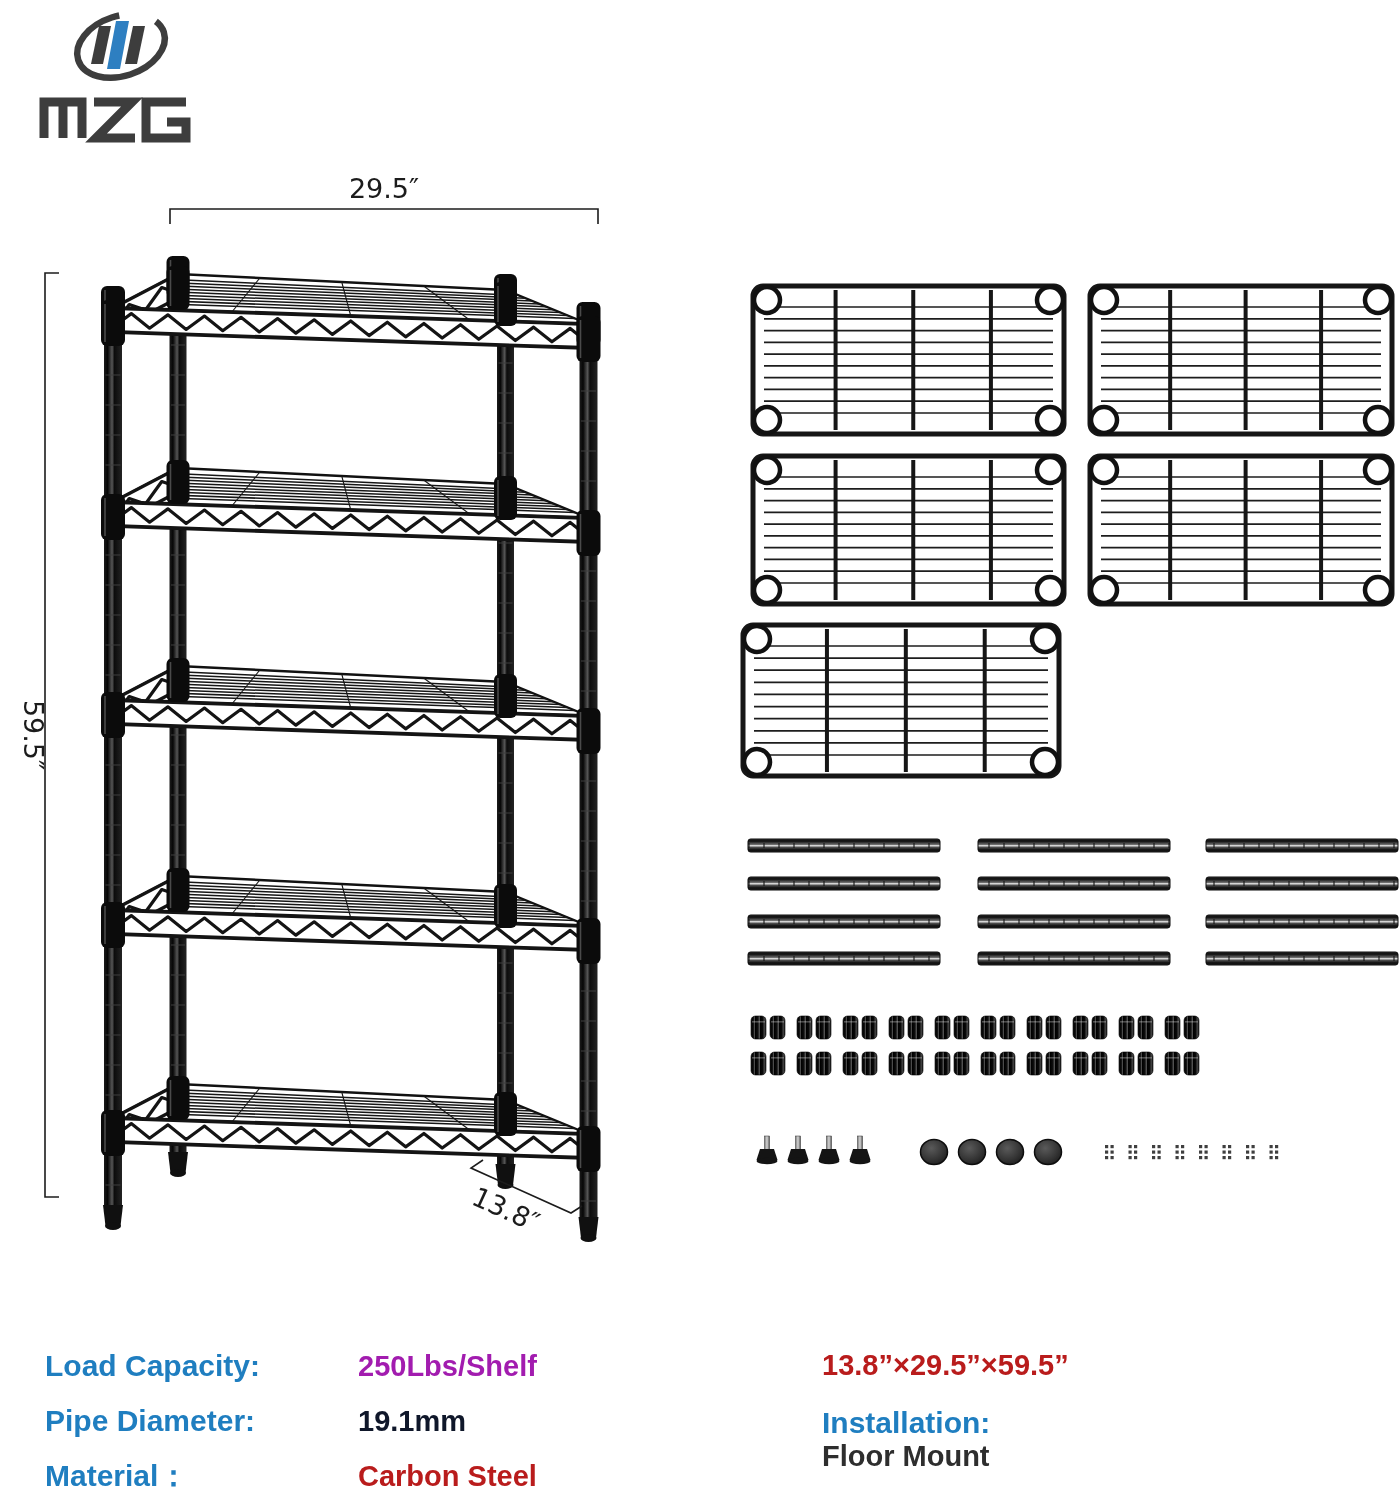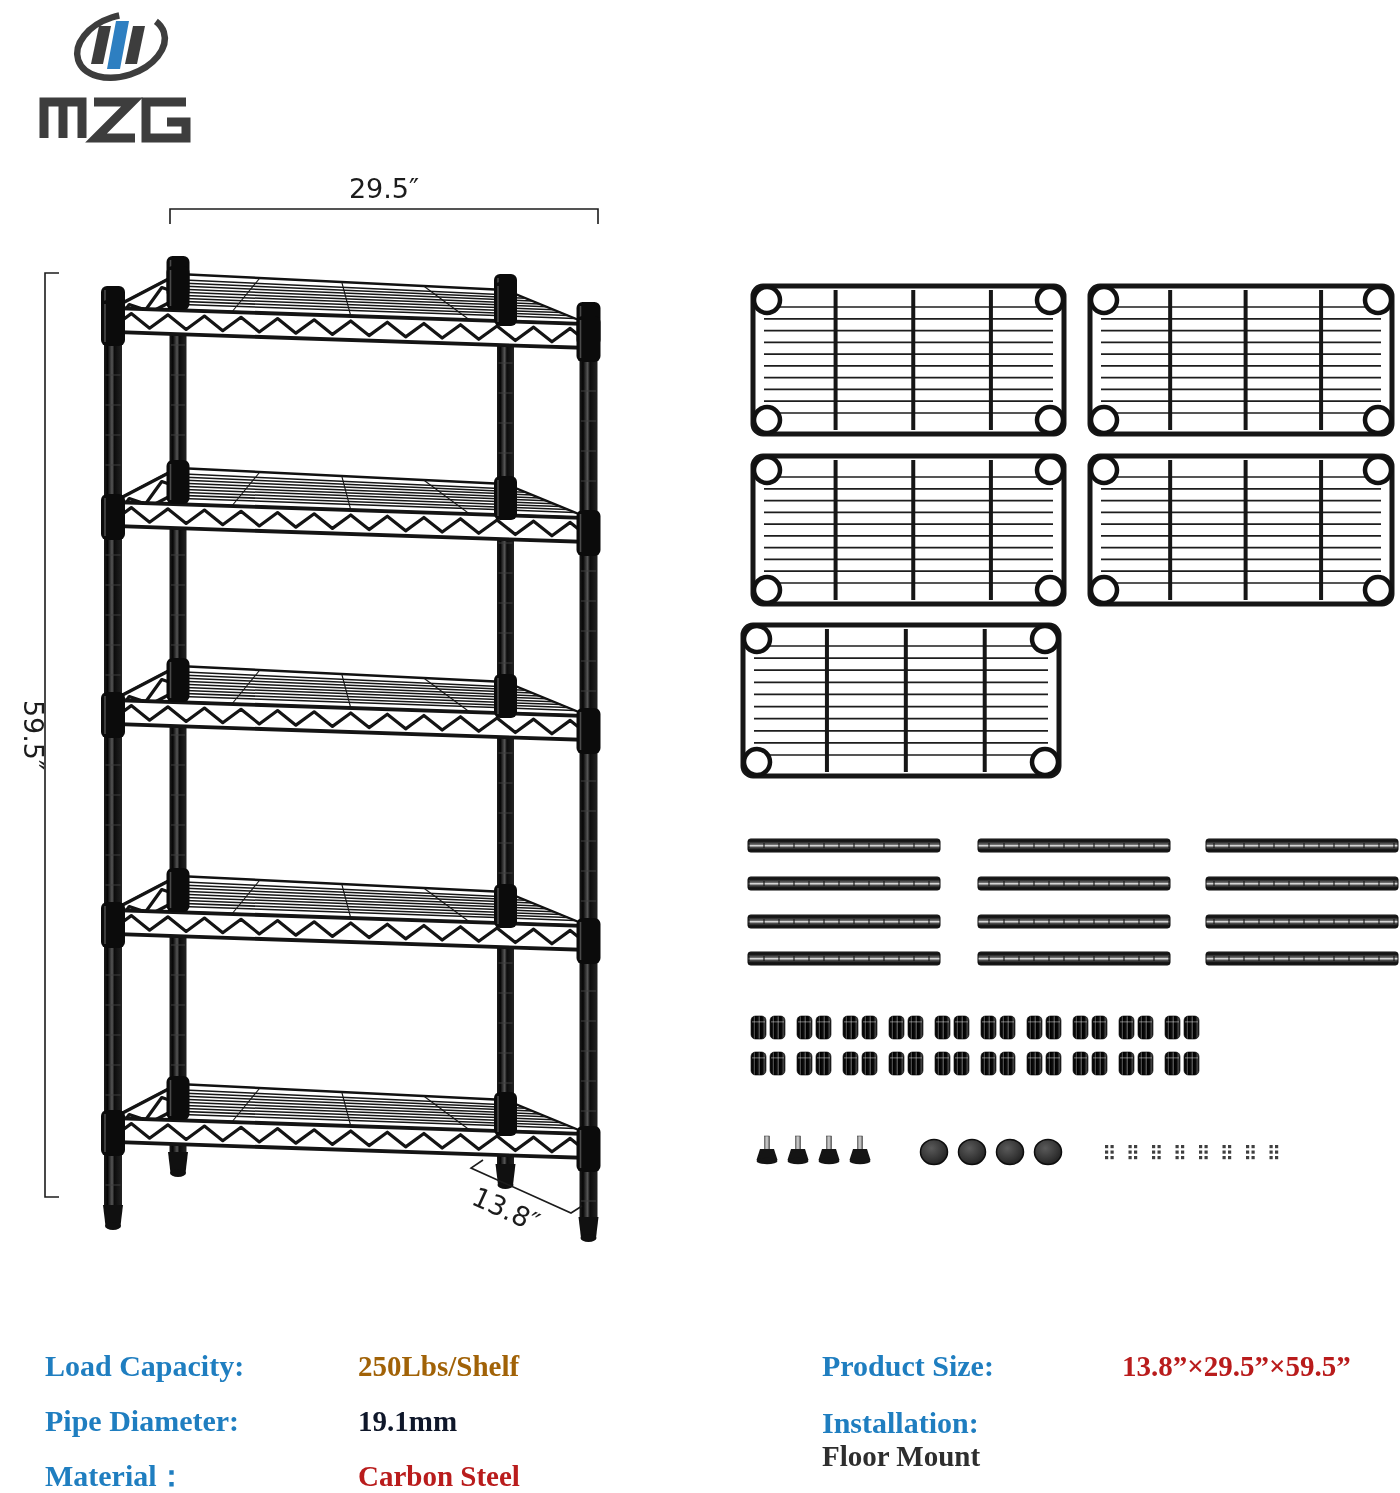--- a/index.html
+++ b/index.html
@@ -7,21 +7,21 @@
     width:1400px;height:1493px;position:relative;overflow:hidden;
     background:#ffffff;
     font-family:"Liberation Sans", sans-serif;
   }
   svg{position:absolute;display:block;}
   #logo-svg{left:18px;top:6px;}
   #unit-svg{left:0px;top:150px;}
   #parts-svg{left:700px;top:250px;}
   .spec-row{
     position:absolute;display:flex;align-items:baseline;
-    font-family:Liberation Serif, serif;font-weight:bold;
+    font-family:Liberation Sans, sans-serif;font-weight:bold;
     white-space:nowrap;
   }
   .spec-label{font-size:30px;}
   .spec-value{font-size:29px;}
   .left-col .spec-label{width:313px;}
   .right-col .spec-label{width:300px;}
   .dim-text{
     font-family:"DejaVu Sans", sans-serif;
     font-size:27px;
   }
@@ -870,30 +870,29 @@
         <rect x="1269.5" y="1156" width="3.2" height="3.2" fill="#3f3f3f"></rect>
         <rect x="1275" y="1145" width="3.2" height="3.2" fill="#3f3f3f"></rect>
         <rect x="1275" y="1150.5" width="3.2" height="3.2" fill="#3f3f3f"></rect>
         <rect x="1275" y="1156" width="3.2" height="3.2" fill="#3f3f3f"></rect>
       </g>
     </g>
 </svg>
 
 <div class="spec-row left-col" style="left:45px;top:1349px;">
   <span class="spec-label" style="color: rgb(31, 126, 192);">Load Capacity:</span>
-  <span class="spec-value" style="color: #a16207;">250Lbs/Shelf</span>
+  <span class="spec-value" style="color: #a21caf;">250Lbs/Shelf</span>
 </div>
 <div class="spec-row left-col" style="left:45px;top:1404px;">
   <span class="spec-label" style="color: rgb(31, 126, 192);">Pipe Diameter:</span>
   <span class="spec-value" style="color: #0f172a;">19.1mm</span>
 </div>
 <div class="spec-row left-col" style="left:45px;top:1456px;">
   <span class="spec-label" style="color: rgb(31, 126, 192);">Material：</span>
   <span class="spec-value" style="color: #b91c1c;">Carbon Steel</span>
 </div>
 <div class="spec-row right-col" style="left:822px;top:1349px;">
-  <span class="spec-label" style="color: rgb(31, 126, 192);">Product Size:</span>
   <span class="spec-value" style="color: #b91c1c;">13.8”×29.5”×59.5”</span>
 </div>
 <div class="spec-row right-col" style="left:822px;top:1406px;flex-direction:column;">
   <span class="spec-label" style="color: rgb(31, 126, 192);">Installation:</span>
   <span class="spec-value" style="color: rgb(46, 46, 46);">Floor Mount</span>
 </div>
 
 </body></html>

